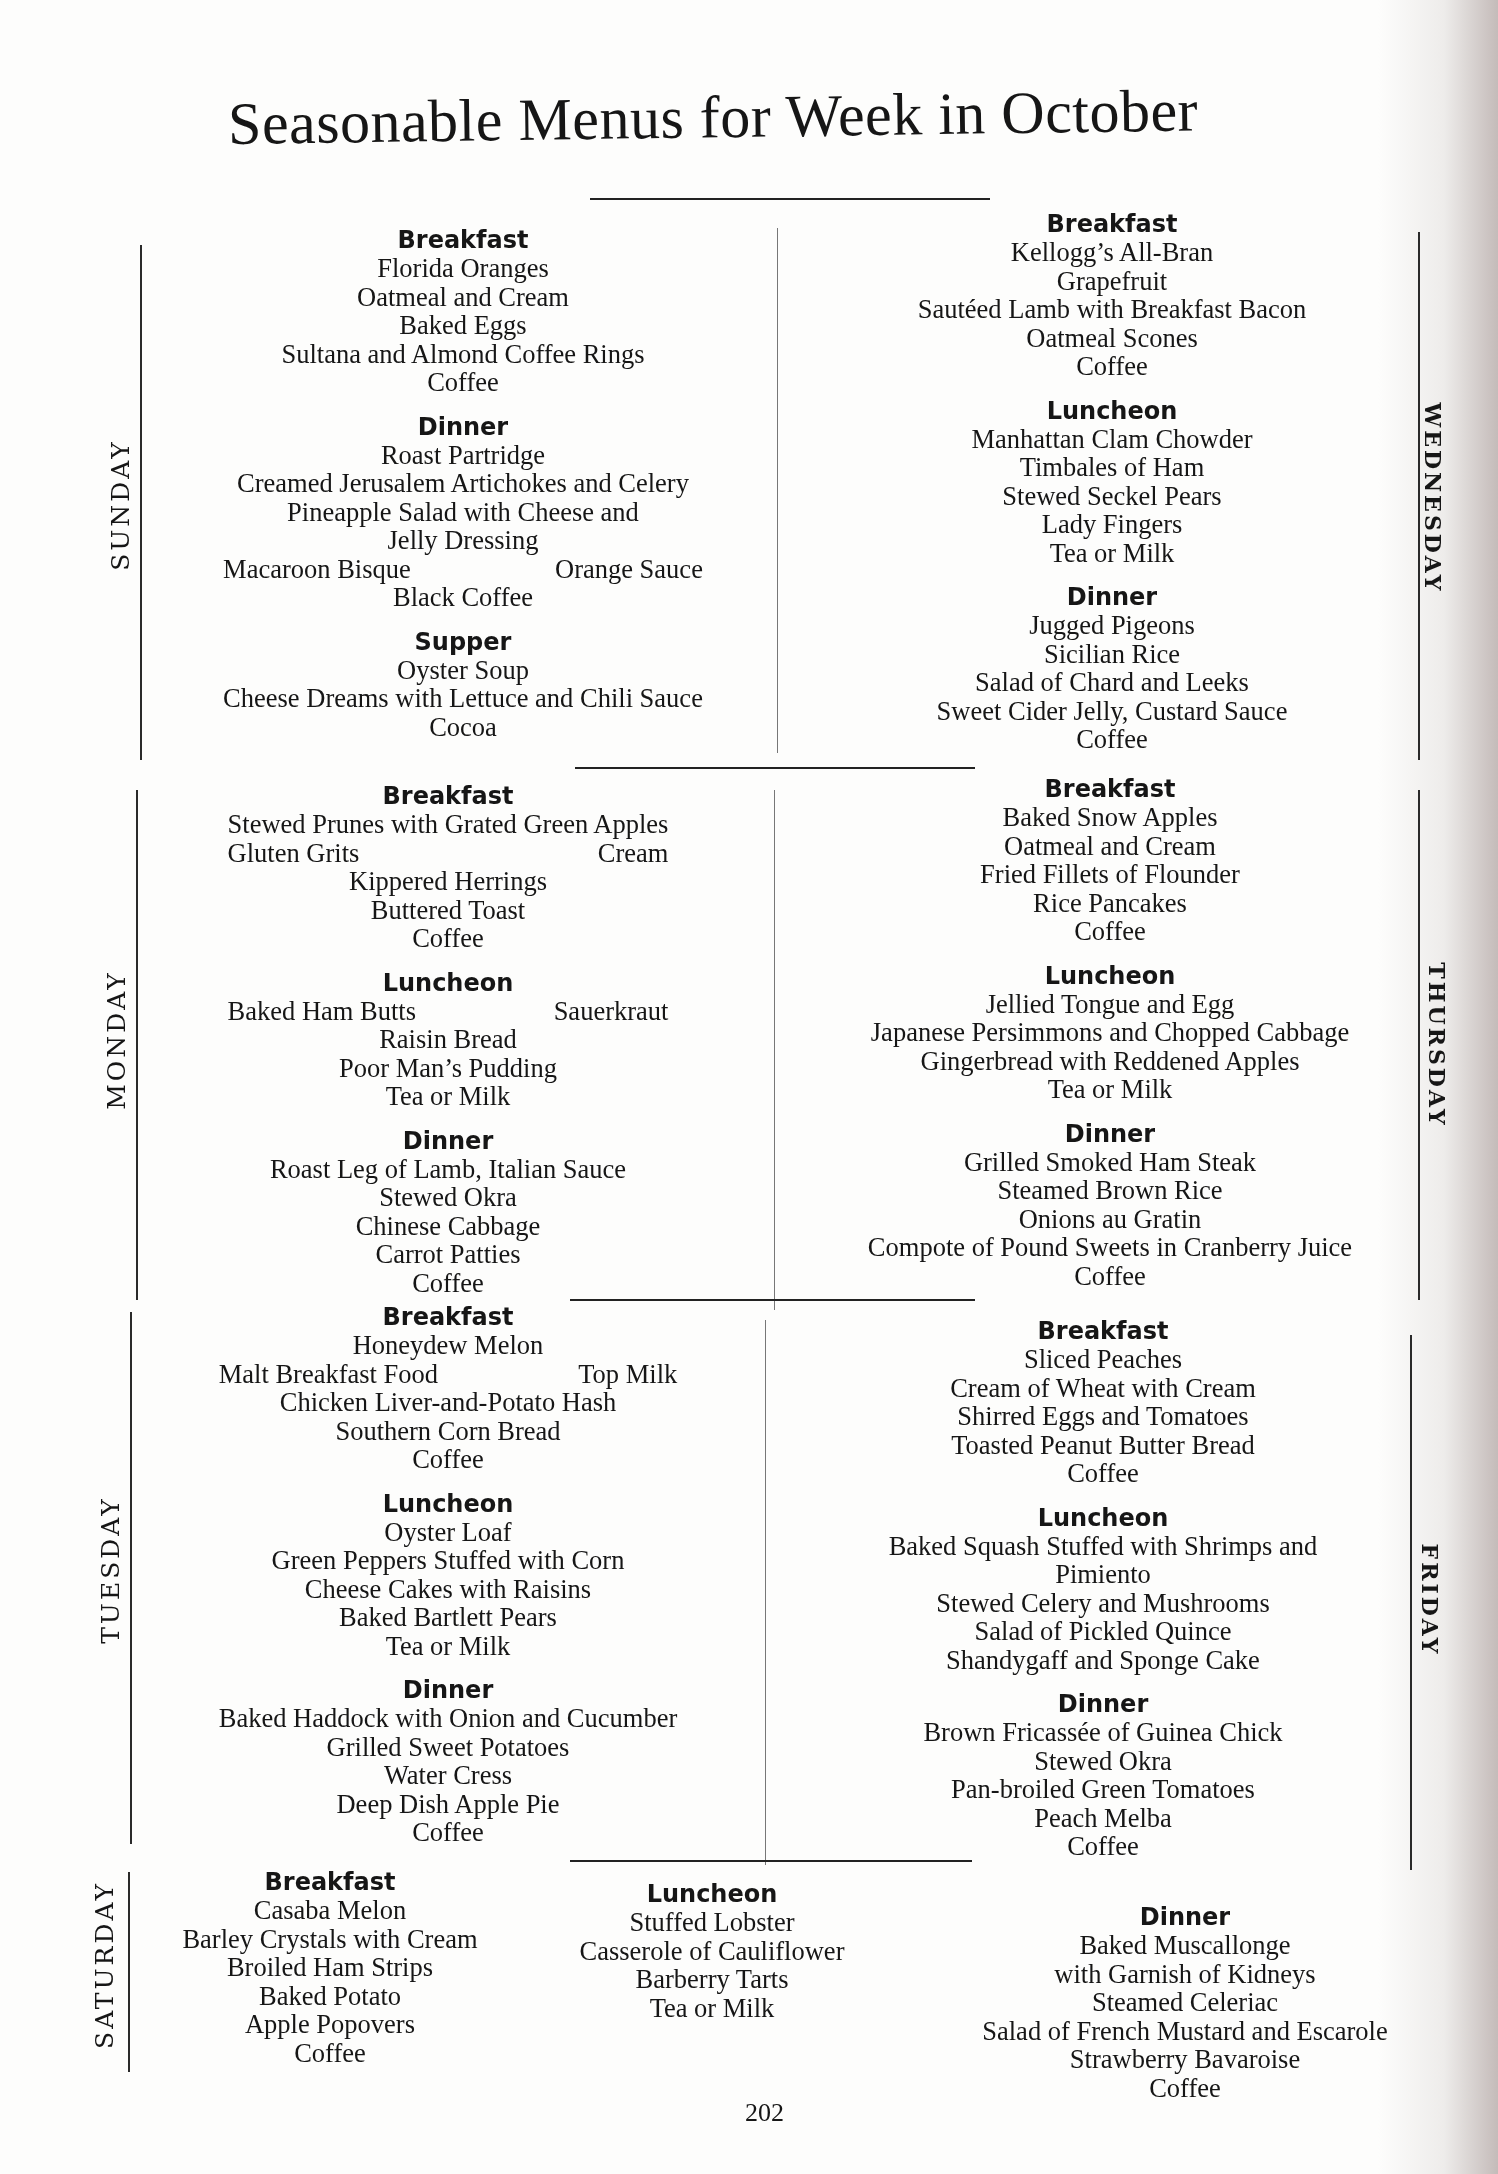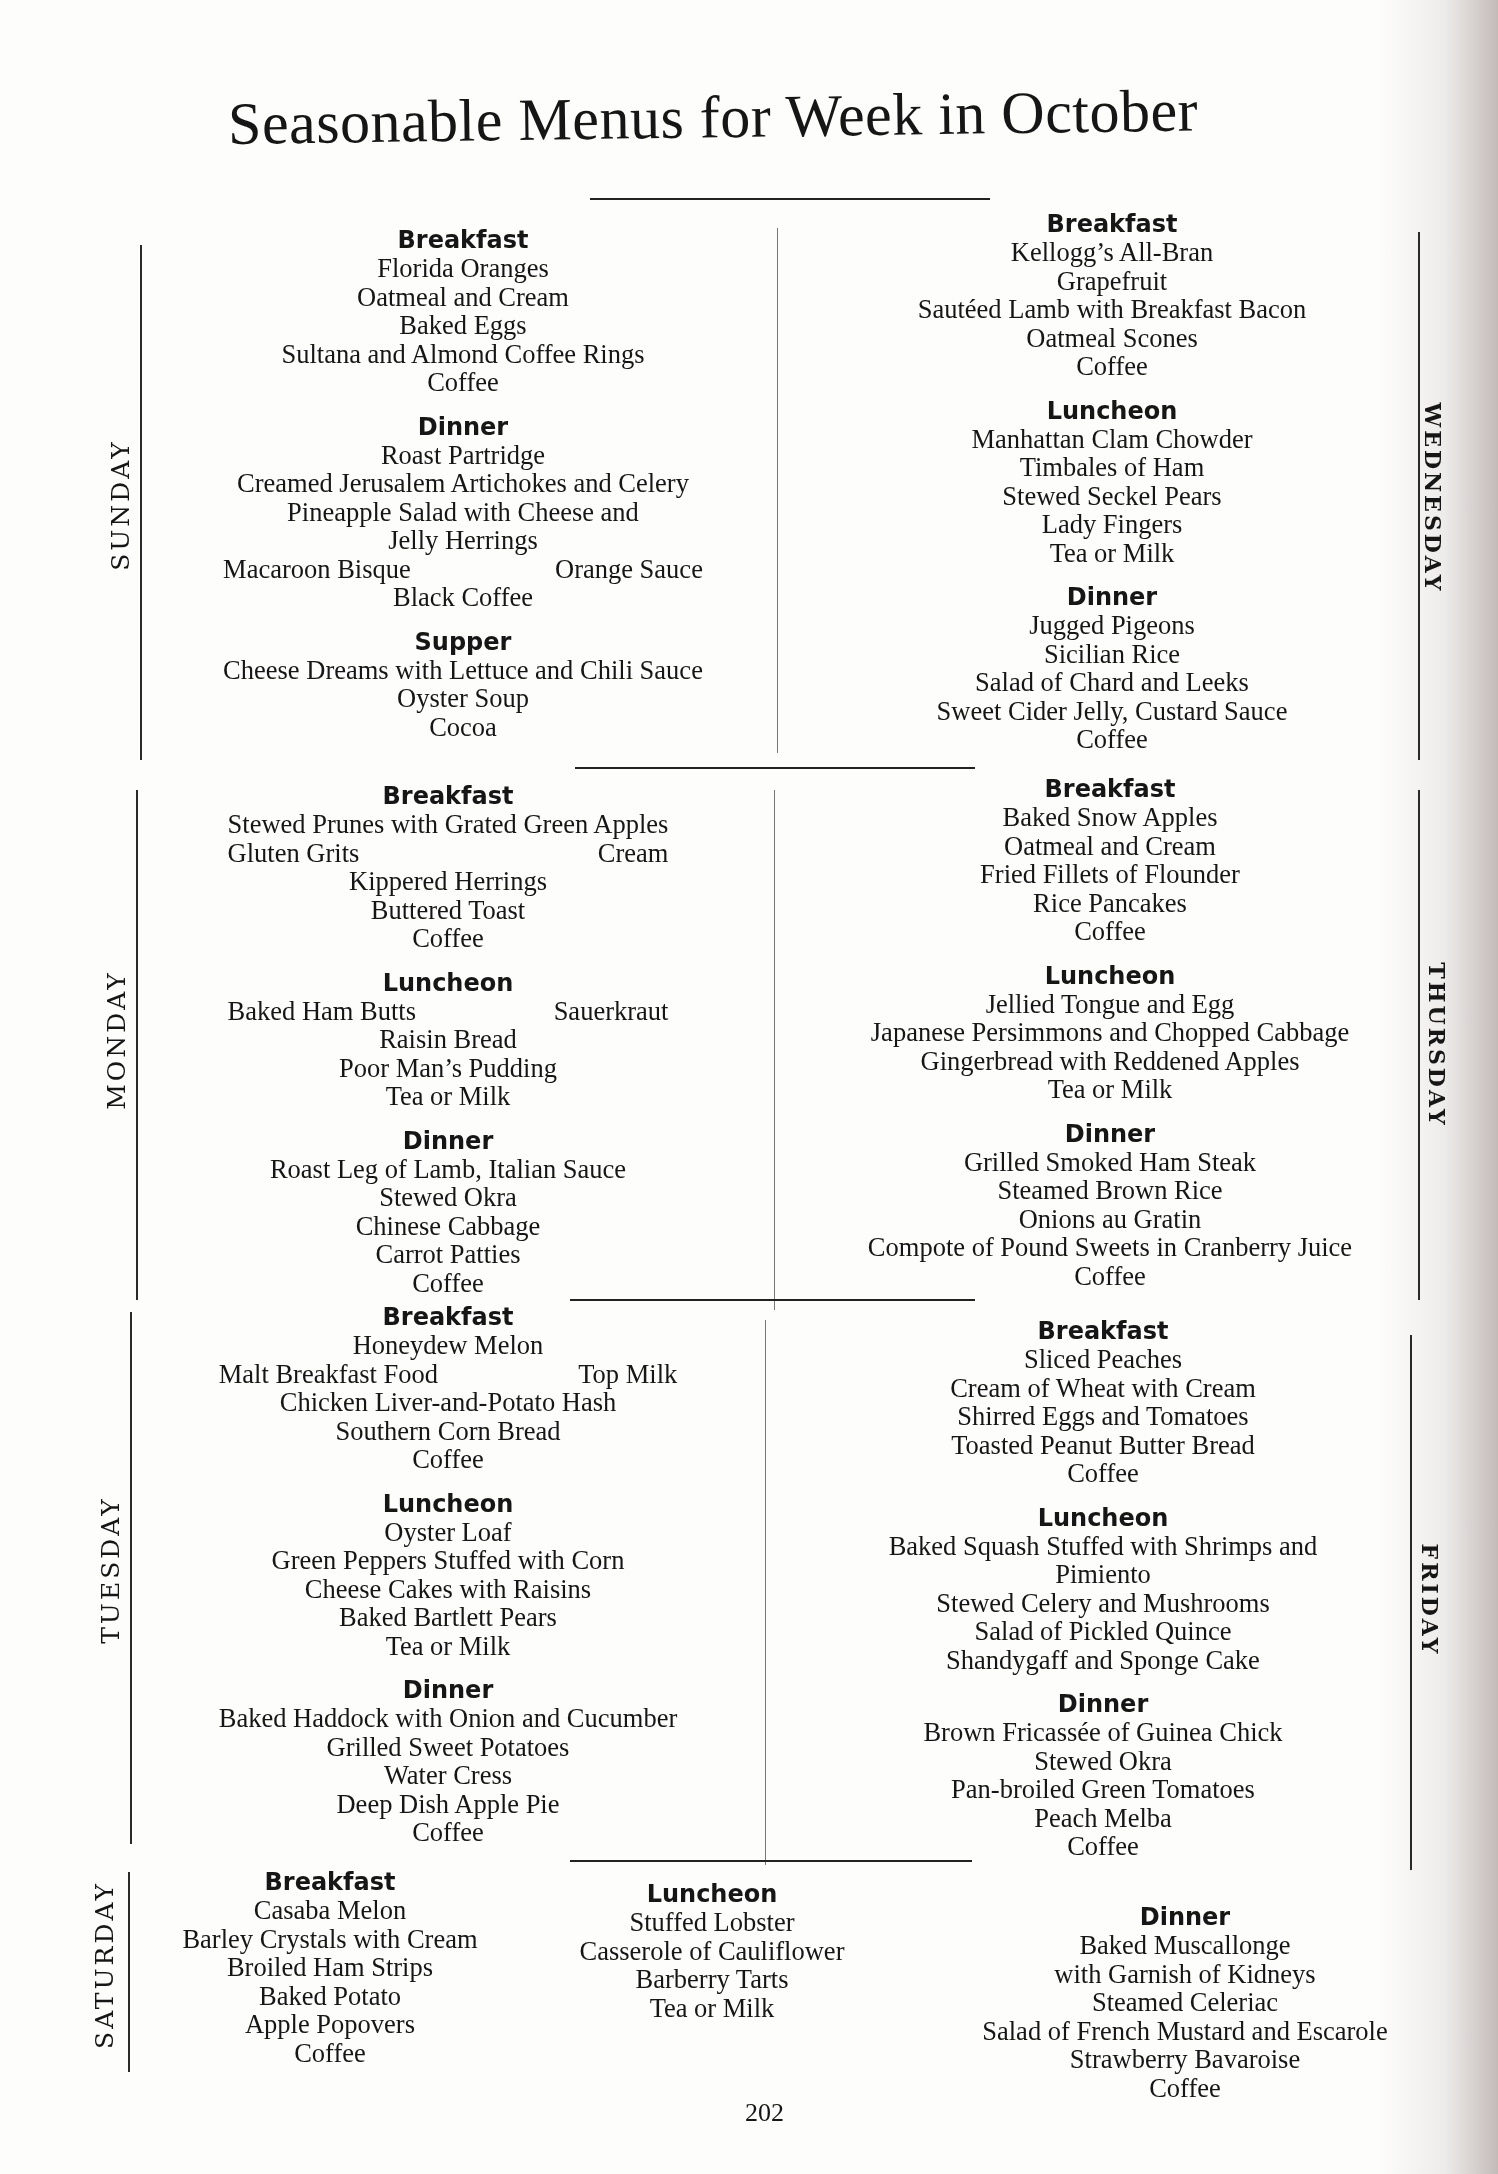--- a/index.html
+++ b/index.html
@@ -81,31 +81,31 @@
       <div class="item">Oatmeal and Cream</div>
       <div class="item">Baked Eggs</div>
       <div class="item">Sultana and Almond Coffee Rings</div>
       <div class="item">Coffee</div>
     </div>
     <div class="meal">
       <div class="meal-title">Dinner</div>
       <div class="item">Roast Partridge</div>
       <div class="item">Creamed Jerusalem Artichokes and Celery</div>
       <div class="item">Pineapple Salad with Cheese and</div>
-      <div class="item">Jelly Herrings</div>
+      <div class="item">Jelly Dressing</div>
       <div class="item split" style="gap: 82px;">
         <span>Macaroon Bisque</span>
         <span>Orange Sauce</span>
       </div>
       <div class="item">Black Coffee</div>
     </div>
     <div class="meal">
       <div class="meal-title">Supper</div>
+      <div class="item">Oyster Soup</div>
       <div class="item">Cheese Dreams with Lettuce and Chili Sauce</div>
-      <div class="item">Oyster Soup</div>
       <div class="item">Cocoa</div>
     </div>
   </div>
 <div class="menu" style="left:1112px; top:210px;">
     <div class="meal">
       <div class="meal-title">Breakfast</div>
       <div class="item">Kellogg’s All-Bran</div>
       <div class="item">Grapefruit</div>
       <div class="item">Sautéed Lamb with Breakfast Bacon</div>
       <div class="item">Oatmeal Scones</div>

